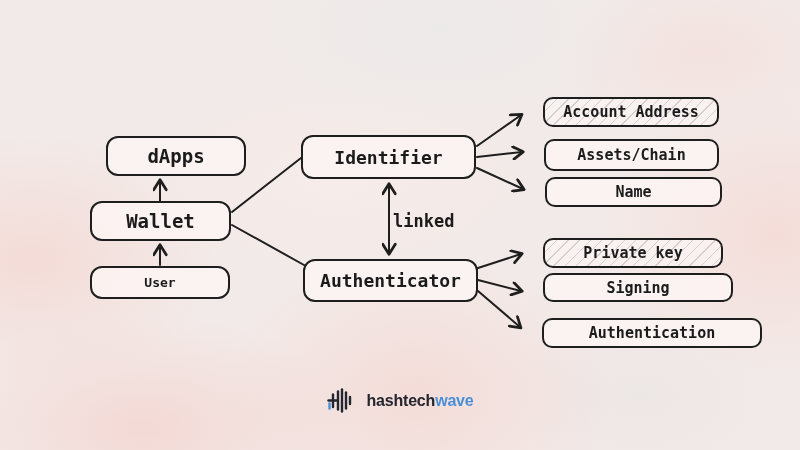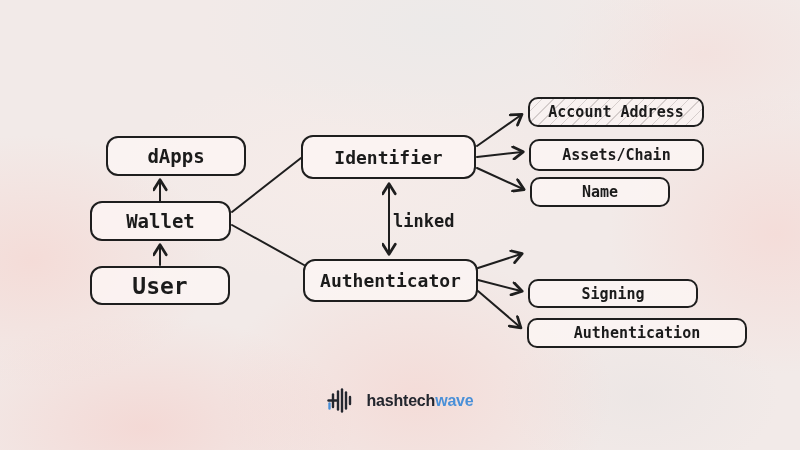--- a/index.html
+++ b/index.html
@@ -33,31 +33,31 @@
   }
   .hatched{
     background-color:rgba(250,244,242,0.8);
     background-image:repeating-linear-gradient(135deg,
       rgba(140,130,128,0.32) 0px, rgba(140,130,128,0.32) 1px,
       transparent 1px, transparent 8px);
   }
   
   .n-dapps        {left:90px; top:136px; width:140px; height:40px; font-size:19px;margin-left:16px;}
   .n-wallet       {left:90px; top:201px; width:141px; height:40px; font-size:19px;}
-  .n-user         {left:90px; top:266px; width:140px; height:39px; font-size:23px;}
+  .n-user         {left:90px; top:266px; width:140px; height:33px; font-size:13px;}
   
   .n-identifier   {left:301px; top:135px; width:175px; height:44px; font-size:18px;}
   .n-authenticator{left:303px; top:259px; width:175px; height:43px; font-size:18px;}
   
-  .n-small{height:30px; font-size:15px; border-radius:10px;}
+  .n-small{height:30px; font-size:15px; border-radius:10px;margin-left:15px;}
   .n-account-address{left:528px; top:97px;  width:176px;}
   .n-assets-chain  {left:529px; top:139px; width:175px; height:32px;}
-  .n-name          {left:530px; top:177px; width:140px;}
+  .n-name          {left:530px; top:177px; width:177px;}
   .n-private-key   {left:528px; top:238px; width:180px;}
-  .n-signing       {left:528px; top:279px; width:170px; height:29px;}
+  .n-signing       {left:528px; top:273px; width:190px; height:29px;}
   .n-authentication{left:527px; top:318px; width:220px;}
   .edge-label{
     position:absolute;left:393px;top:211px;
     font-size:17px;font-weight:700;color:#1b1b1b;
   }
   .logo{
     position:absolute;left:0;right:0;top:388px;
     display:flex;align-items:center;justify-content:center;gap:14px;
   }
   .logo-text{
@@ -94,20 +94,21 @@
 
   <div class="node n-dapps">dApps</div>
   <div class="node n-wallet">Wallet</div>
   <div class="node n-user">User</div>
   <div class="node n-identifier">Identifier</div>
   <div class="node n-authenticator">Authenticator</div>
 
   <div class="node n-small hatched n-account-address">Account Address</div>
   <div class="node n-small n-assets-chain">Assets/Chain</div>
   <div class="node n-small n-name">Name</div>
+  <div class="node n-small hatched n-private-key">Private key</div>
   <div class="node n-small n-signing">Signing</div>
   <div class="node n-small n-authentication">Authentication</div>
 
   <div class="edge-label">linked</div>
 
   <div class="logo">
     <svg width="26" height="25" viewBox="0 0 26 25" xmlns="http://www.w3.org/2000/svg">
       <g stroke="#23262e" stroke-width="2.4" stroke-linecap="round" fill="none">
         <line x1="1.5" y1="12.5" x2="9.5" y2="12.5"></line>
         <line x1="6" y1="6.5" x2="6" y2="19"></line>

